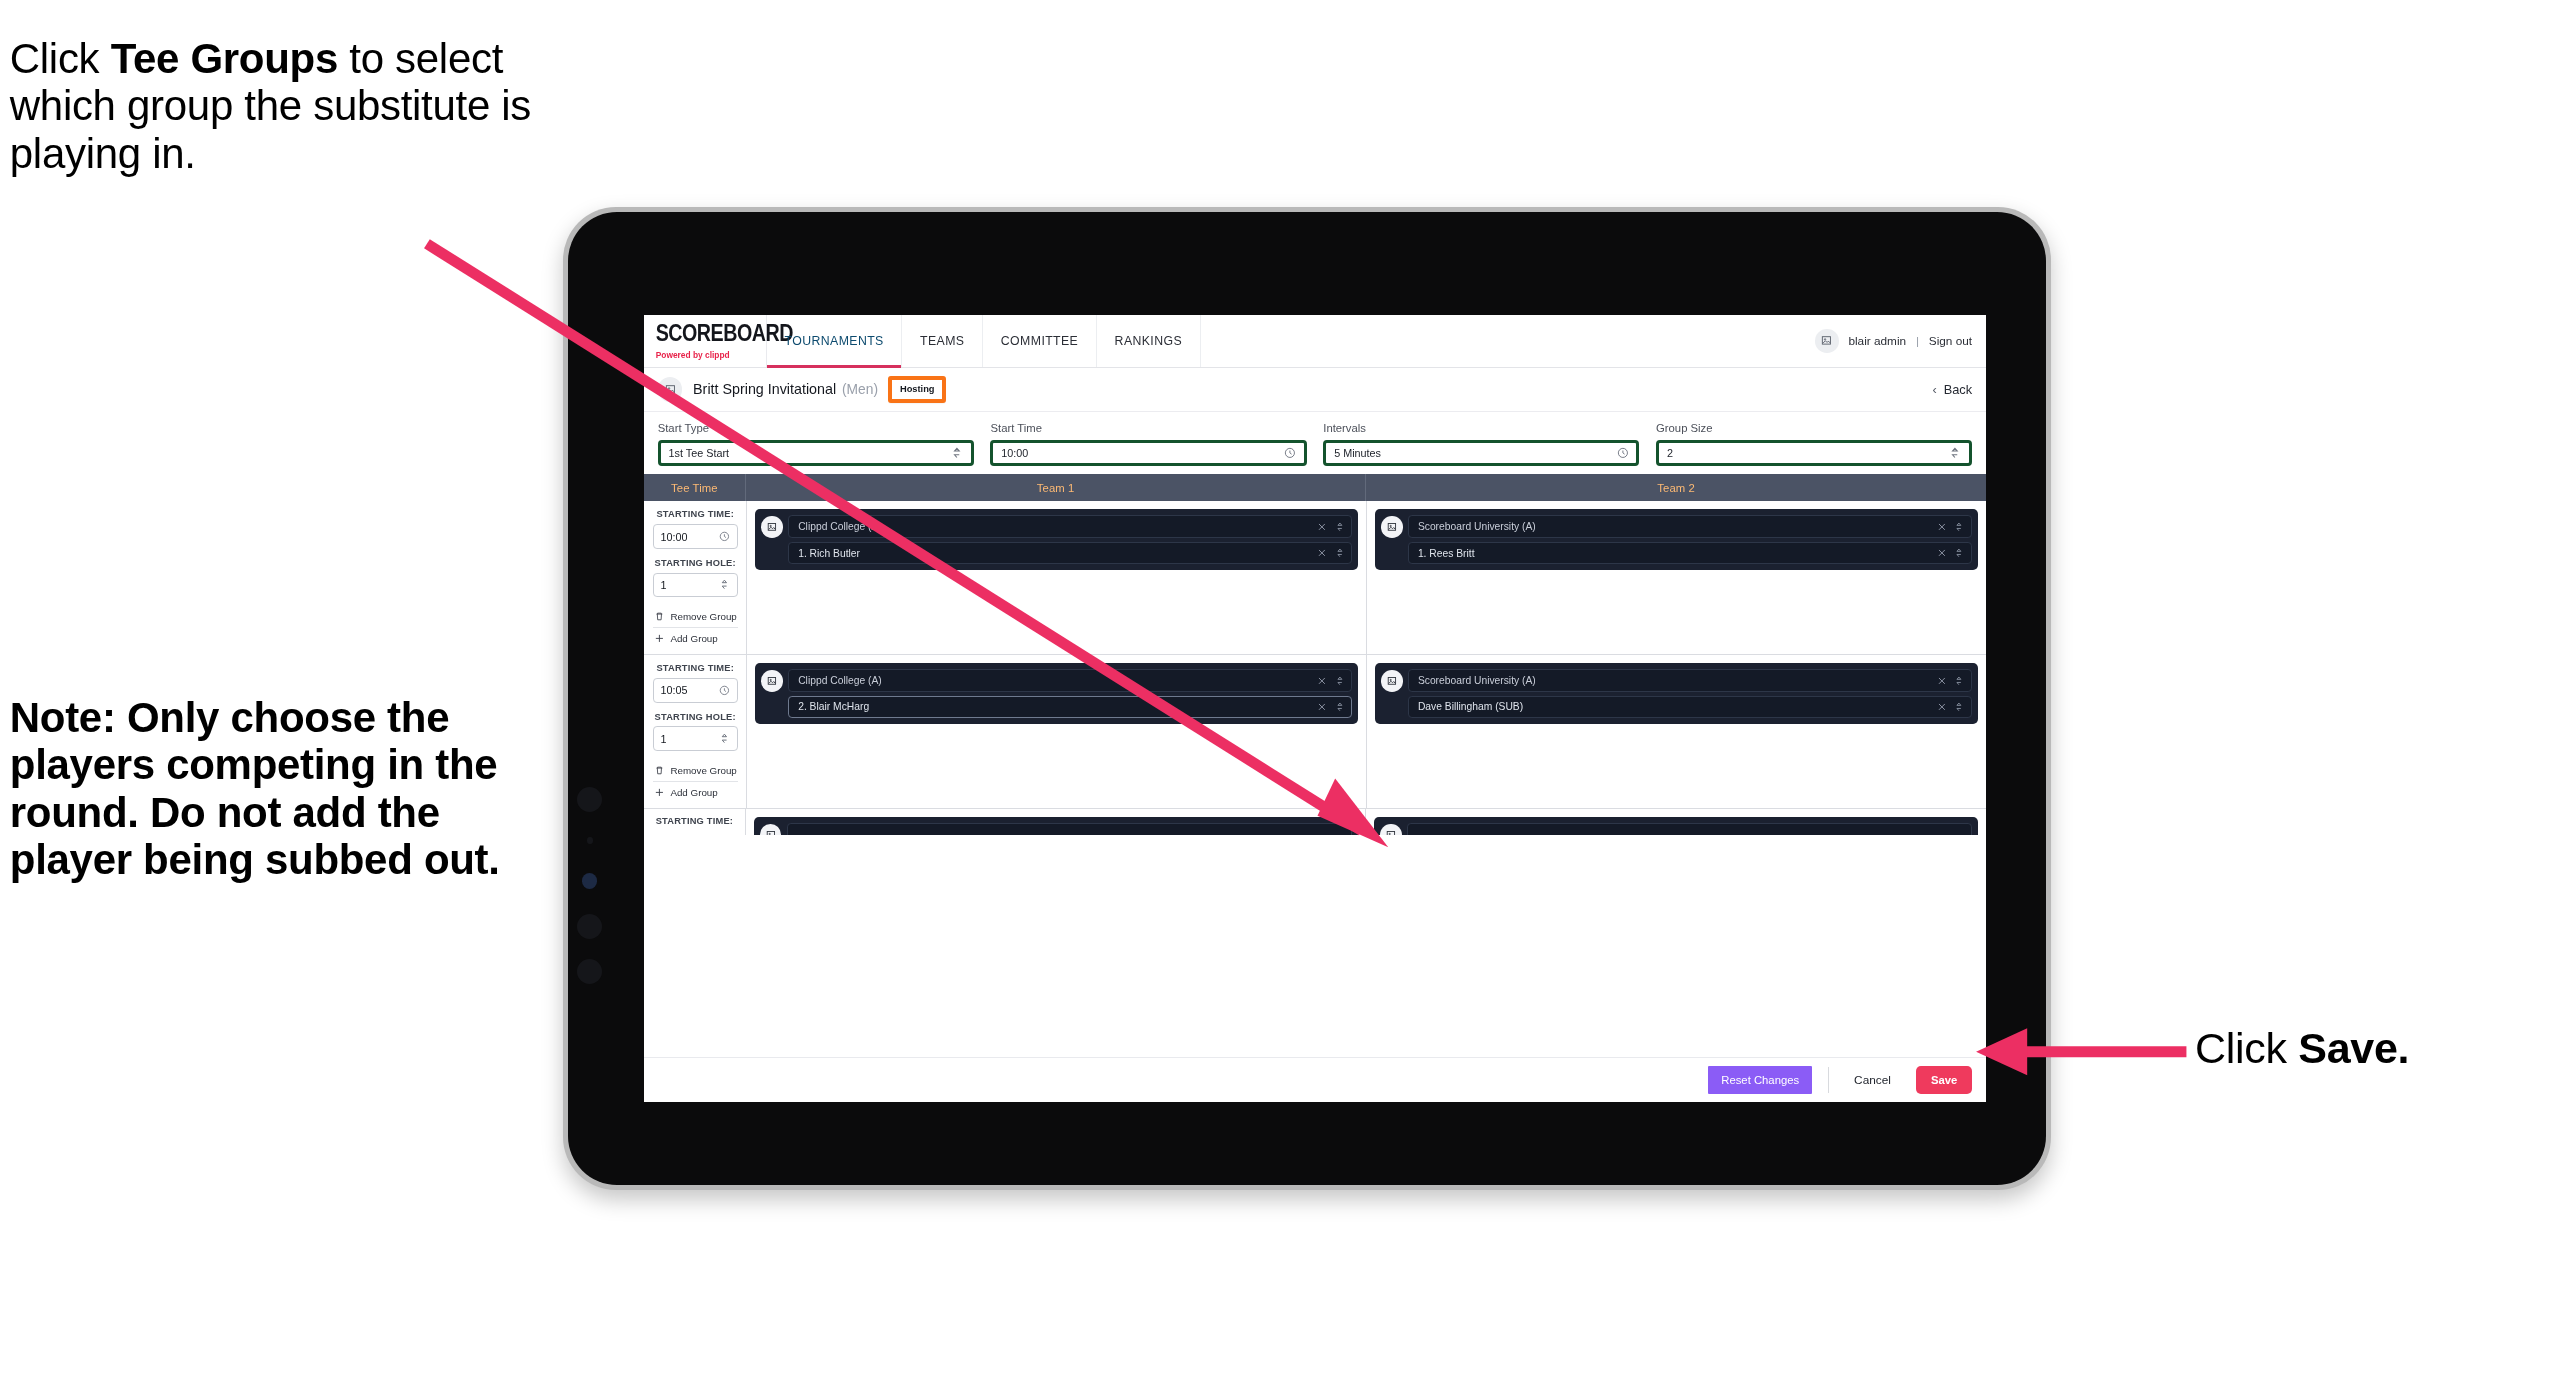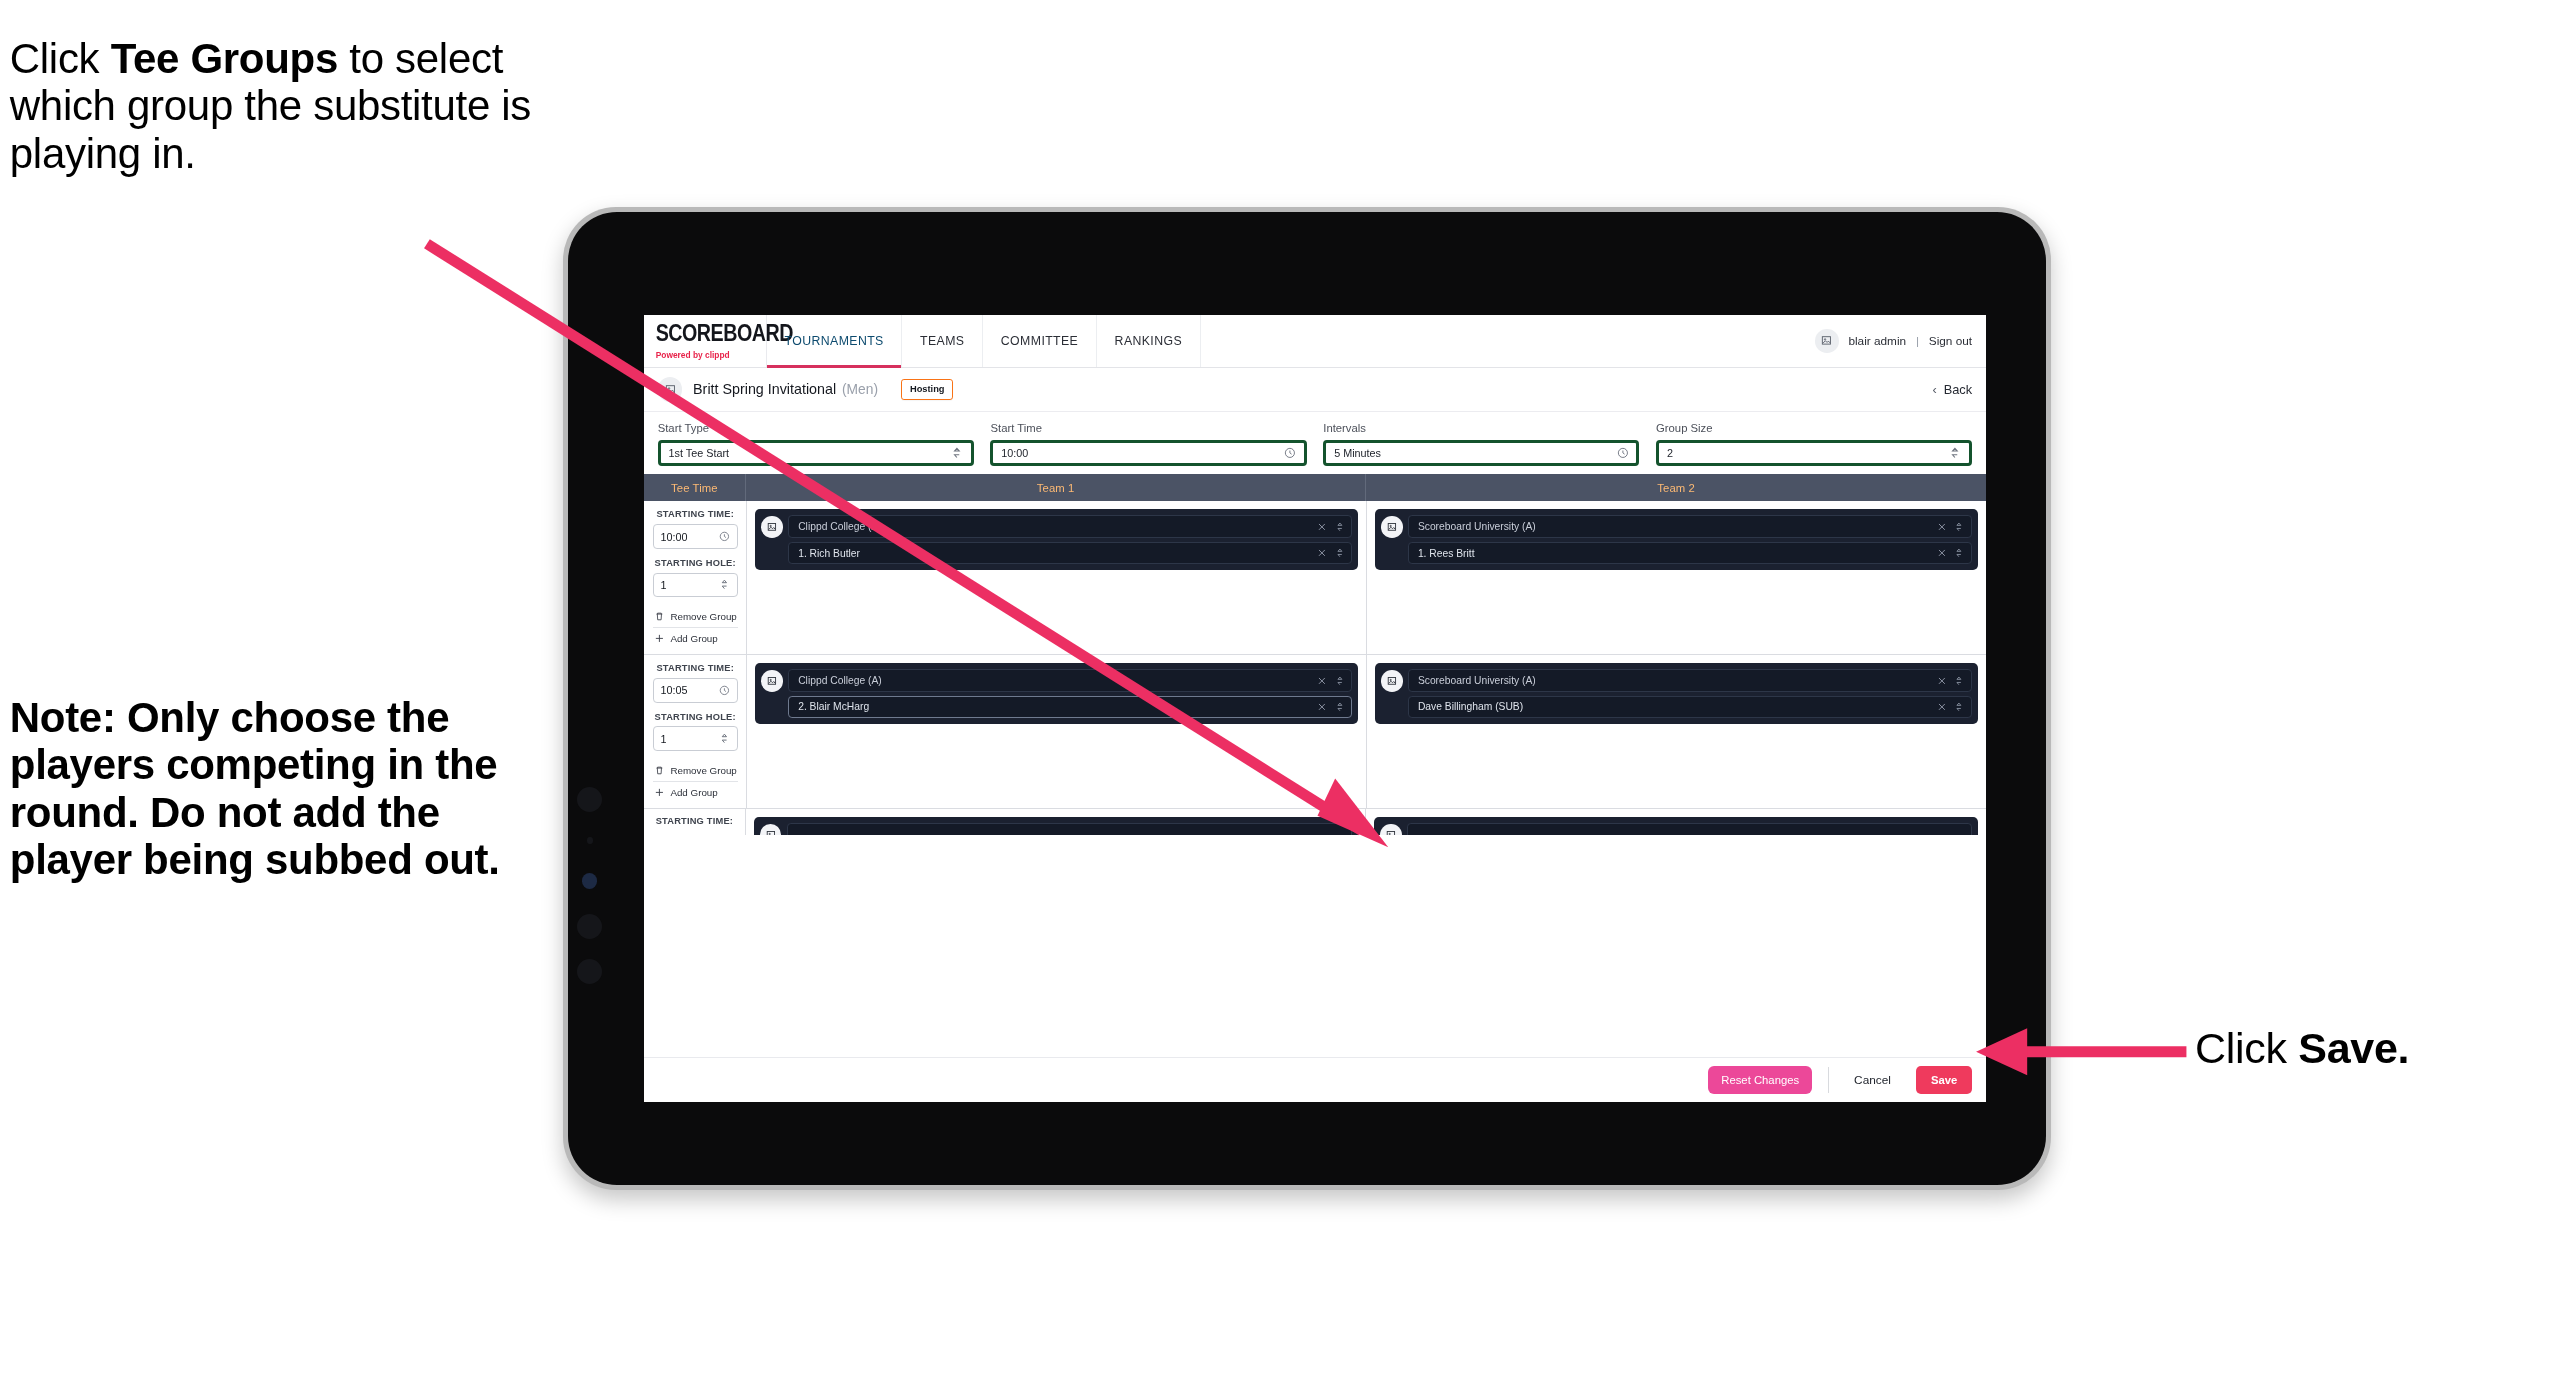--- a/index.html
+++ b/index.html
@@ -108,22 +108,22 @@
     height: 44px; flex: 0 0 44px;
     display: flex; align-items: center;
     padding: 0 13.8px 0 13.8px;
     border-bottom: 1px solid #ececf0;
     background: #fff;
   }
   #subhead .mini-avatar { width: 24.6px; height: 24.6px; }
   #tour-name { font-size: 14.3px; color: #15181f; margin-left: 10.8px; }
   #tour-gender { font-size: 13.8px; color: #9aa0ab; margin-left: 5.9px; }
   #hosting-badge {
-    margin-left: 23px; font-size: 9.3px; font-weight: bold;
-    color: #15181f; border: 1px solid #f97316;
+    margin-left: 10px; font-size: 9.3px; font-weight: bold;
+    color: #15181f; border: 4px solid #f97316;
     border-radius: 2.9px; padding: 4.9px 7.9px; background: #fff;
     box-shadow: 0 1px 1px rgba(0,0,0,0.04);
   }
   #back-link {
     margin-left: auto; font-size: 12.8px; color: #262a33;
     display: flex; align-items: center; gap: 6.9px; cursor: pointer;
   }
   #back-link .chev { font-size: 12.8px; color: #555b66; }
 
   
@@ -214,22 +214,22 @@
   .grp-row.cut .grp-team { padding-top: 7.9px; }
 
   
   #footer {
     flex: 0 0 45px; background: #fff;
     border-top: 1px solid #e9eaee;
     display: flex; align-items: center; justify-content: flex-end;
     gap: 0; padding-right: 13.8px;
   }
   #btn-reset {
-    background: #ec4899; color: #fff; font-size: 11.3px;
-    border-radius: 6px; padding: 7.9px 12.8px; cursor: pointer;
+    background: #8b5cf6; color: #fff; font-size: 11.3px;
+    border-radius: 1px; padding: 7.9px 12.8px; cursor: pointer;
   }
   #footer .divider { width: 1px; height: 25.6px; background: #d8dade; margin: 0 15.7px; }
   #btn-cancel { font-size: 11.8px; color: #22262e; cursor: pointer; padding: 7.9px 9.8px; }
   #btn-save {
     background: #ef3a5d; color: #fff; font-size: 11.3px; font-weight: bold;
     border-radius: 4.9px; padding: 7.9px 14.7px; margin-left: 15.7px; cursor: pointer;
   }
 </style>
 </head>
 <body>

